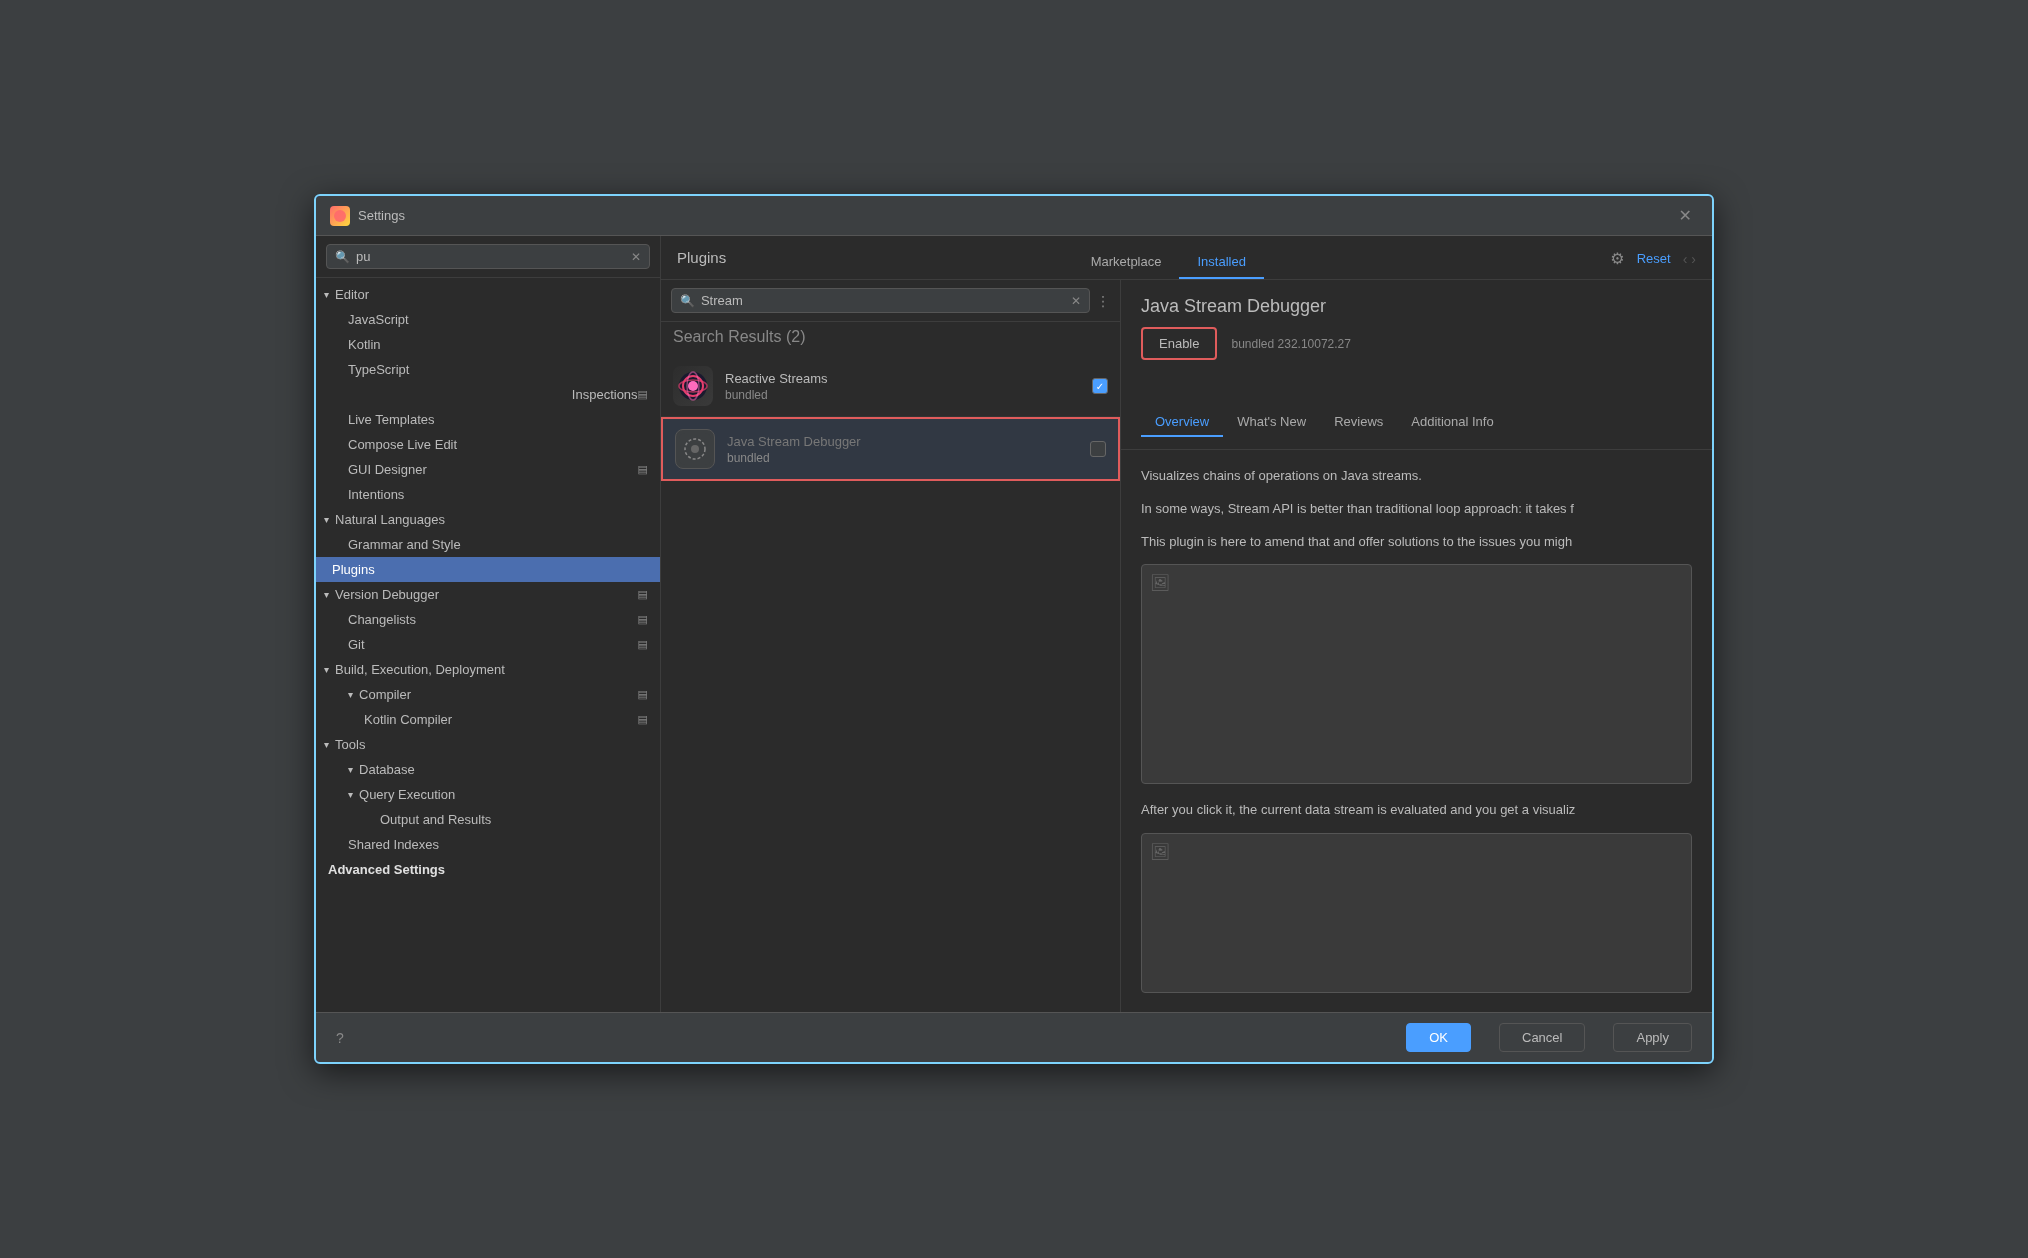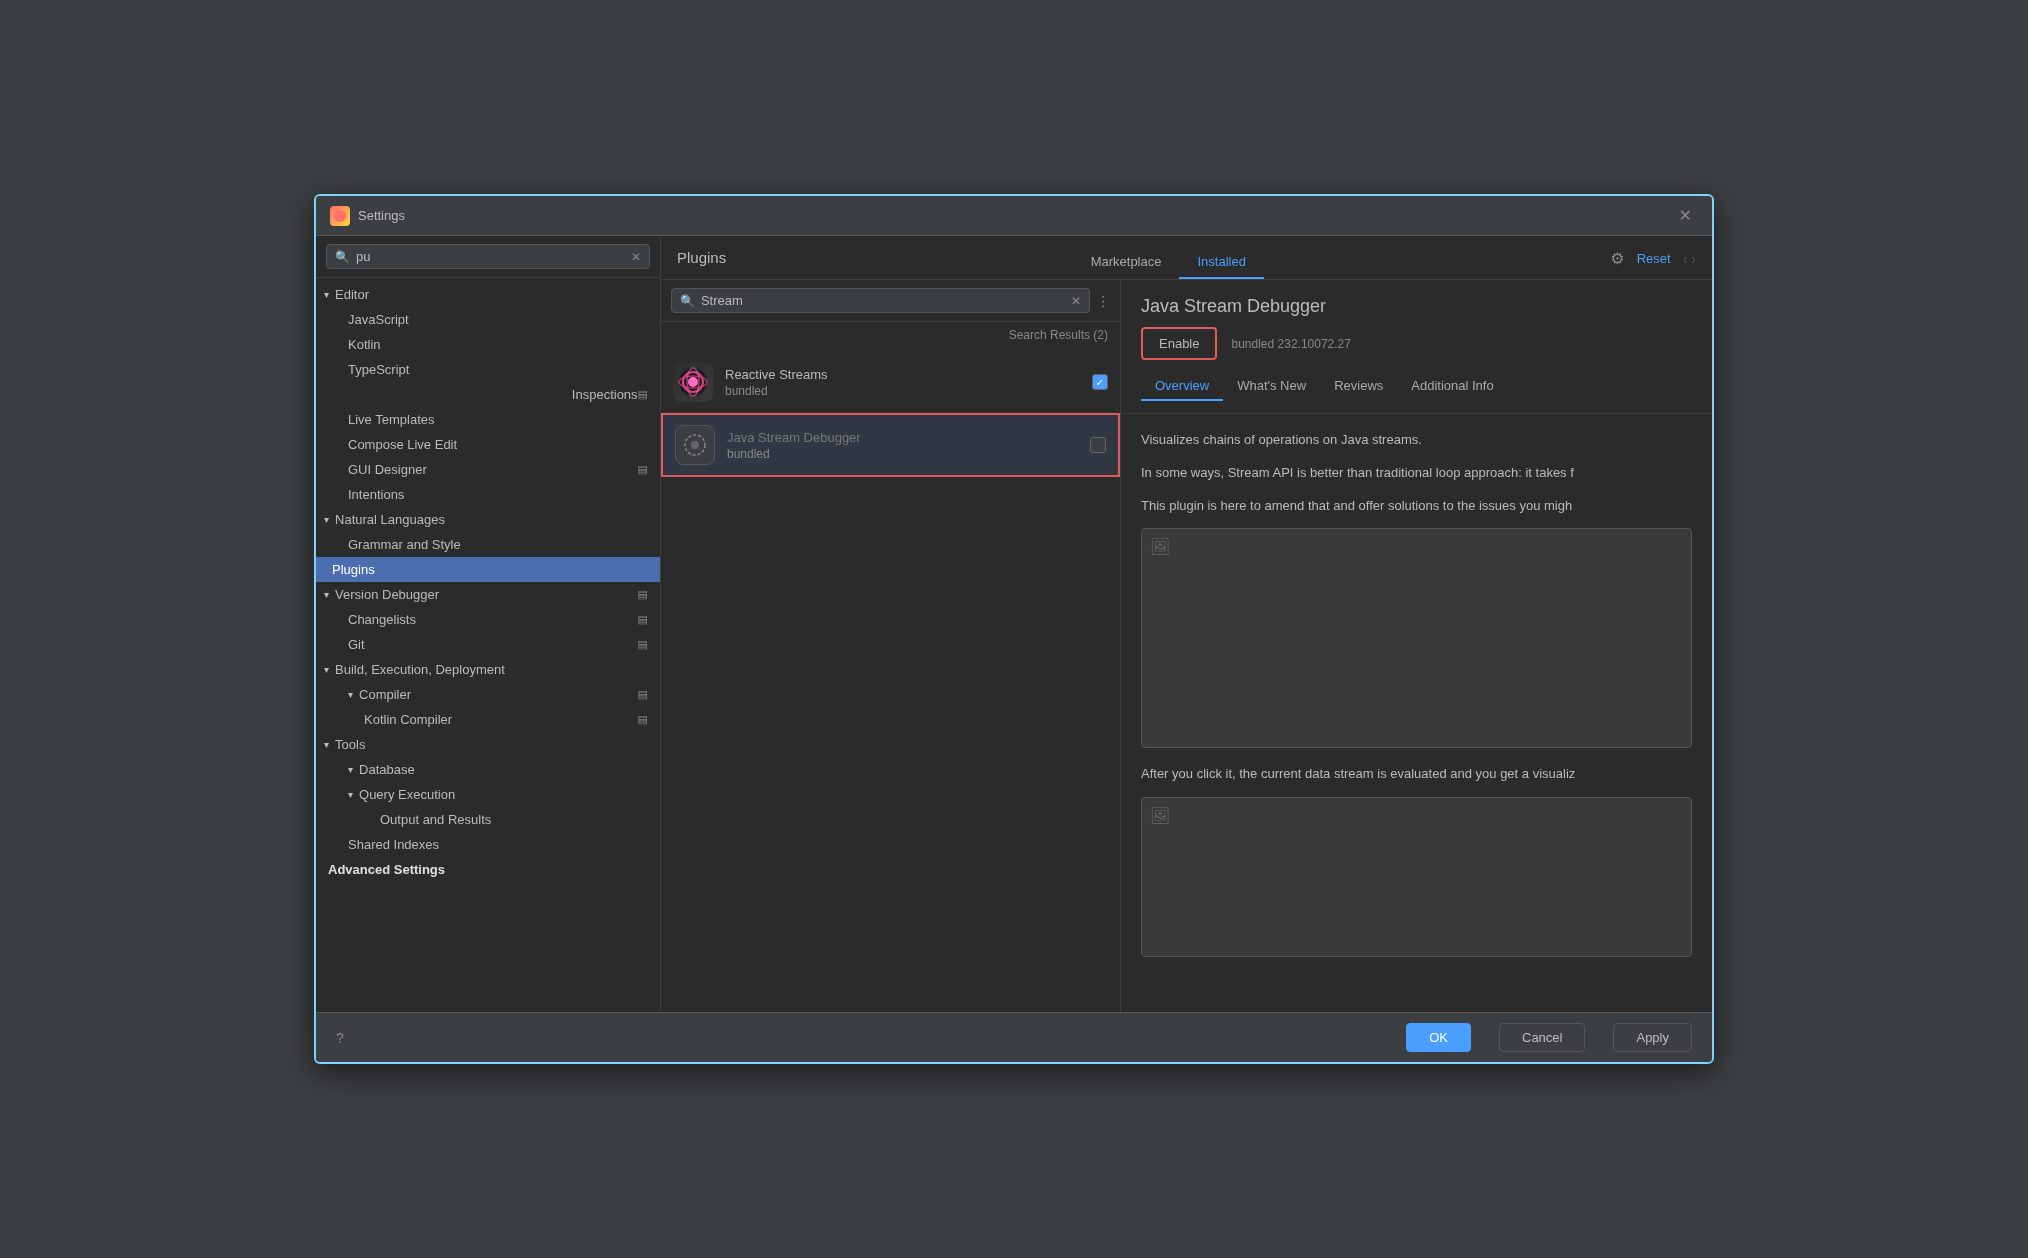--- a/index.html
+++ b/index.html
@@ -239,23 +239,22 @@
       outline: none;
       color: #bbb;
       font-size: 13px;
       flex: 1;
     }
     .plugin-search-x { color: #888; cursor: pointer; font-size: 12px; }
     .plugin-search-menu { color: #888; cursor: pointer; font-size: 14px; }
     .search-results-label {
       padding: 6px 12px;
       color: #888;
-      font-size: 12px;
-      flex-shrink: 0;
-      text-align: right;
+      font-size: 16px;
+      flex-shrink: 0;
     }
     .plugins-list {
       flex: 1;
       overflow-y: auto;
       padding: 4px 0;
     }
     .plugins-list::-webkit-scrollbar { width: 6px; }
     .plugins-list::-webkit-scrollbar-track { background: #2b2b2b; }
     .plugins-list::-webkit-scrollbar-thumb { background: #555; border-radius: 3px; }
     .plugin-item {
@@ -347,20 +346,21 @@
     .detail-tabs {
       display: flex;
       gap: 0;
     }
     .detail-tab {
       padding: 6px 14px;
       color: #aaa;
       cursor: pointer;
       border-bottom: 2px solid transparent;
       font-size: 13px;
+      margin-top: 36px;
     }
     .detail-tab.active {
       color: #4a9eff;
       border-bottom: 2px solid #4a9eff;
     }
     .detail-content {
       flex: 1;
       overflow-y: auto;
       padding: 16px 20px;
     }

